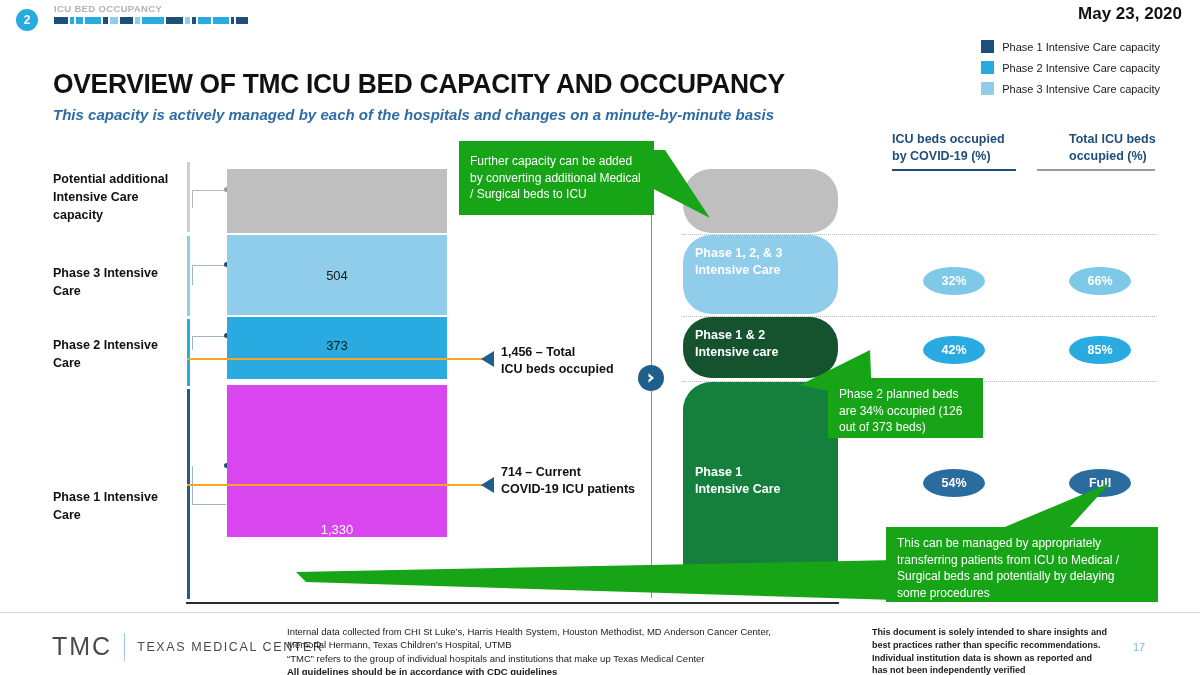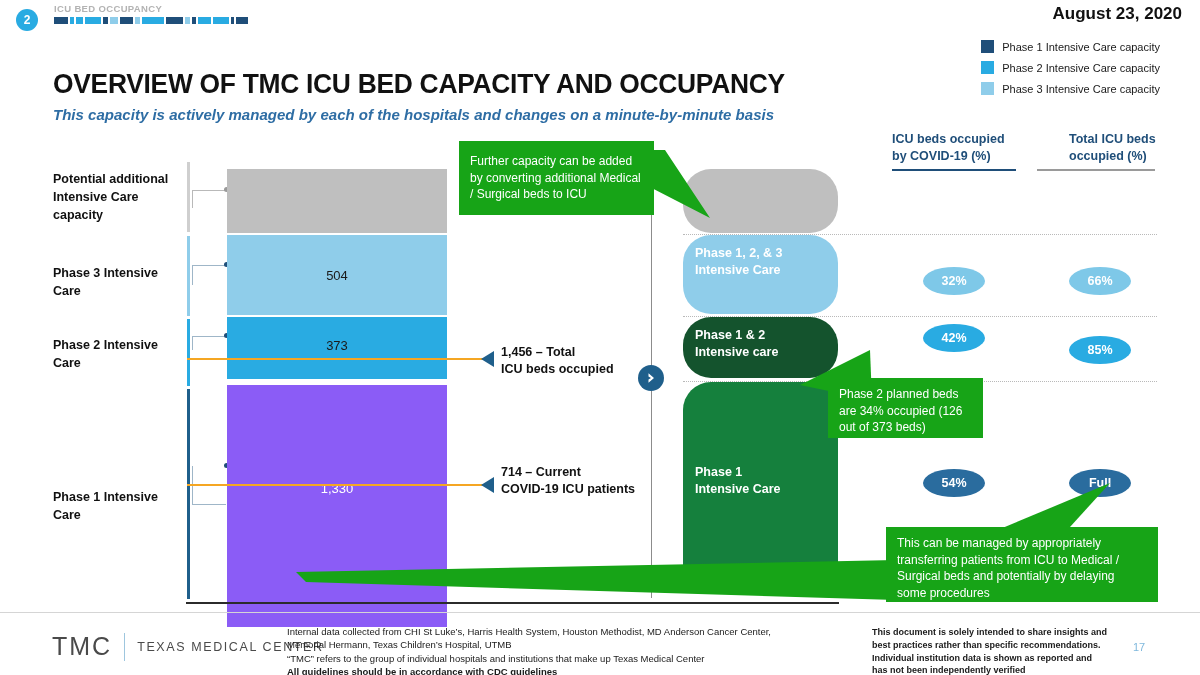--- a/index.html
+++ b/index.html
@@ -149,21 +149,21 @@
     <i style="width:17px;background:#1F4E79"></i>
     <i style="width:5px;background:#8FCDEA"></i>
     <i style="width:4px;background:#1F4E79"></i>
     <i style="width:13px;background:#29ABE2"></i>
     <i style="width:16px;background:#29ABE2"></i>
     <i style="width:3px;background:#1F4E79"></i>
     <i style="width:12px;background:#1F4E79"></i>
   </div>
 </div>
 
-<div class="date">August 23, 2020</div>
+<div class="date">May 23, 2020</div>
 
 <div class="legend">
   <div class="legend-row">
     <span class="legend-sw" style="background:#1F4E79"></span>
     <span class="legend-txt">Phase 1 Intensive Care capacity</span>
   </div>
   <div class="legend-row">
     <span class="legend-sw" style="background:#29ABE2"></span>
     <span class="legend-txt">Phase 2 Intensive Care capacity</span>
   </div>
@@ -212,21 +212,21 @@
 <div class="leader-dot" style="left:224px; top:463px"></div>
 
 <div class="bar">
   <div class="seg" style="top:169px; height:64px; background:#BFBFBF"></div>
   <div class="seg" style="top:235px; height:80px; background:#8FCDEA">
     <span class="seg-val" style="color:#1a1a1a">504</span>
   </div>
   <div class="seg" style="top:317px; height:62px; background:#29ABE2; align-items:flex-start; padding-top:21px">
     <span class="seg-val" style="color:#1a1a1a">373</span>
   </div>
-  <div class="seg" style="top:385px; height:242px; background:#8b5cf6; align-items:flex-start; padding-top:96px">
+  <div class="seg" style="top:385px; height:152px; background:#d946ef; align-items:flex-end; padding-top:96px">
     <span class="seg-val" style="color:#ffffff">1,330</span>
   </div>
 </div>
 <div class="baseline"></div>
 
 <div class="oline" style="left:187px; top:358px; width:300px;"></div>
 <div class="tri" style="left:481px; top:351px;"></div>
 <div class="callout-txt" style="left:501px; top:344px;">
   <div>1,456 – Total</div>
   <div>ICU beds occupied</div>
@@ -280,21 +280,21 @@
 
 <div class="colhead" style="left:1069px; top:131px">
   <div>Total ICU beds</div>
   <div>occupied (%)</div>
 </div>
 <div class="colrule" style="left:1037px; top:169px; width:118px; background:#9a9a9a"></div>
 
 <div class="pill" style="left:954px; top:267px; background:#7EC8E8">32%</div>
 <div class="pill" style="left:1100px; top:267px; background:#7EC8E8">66%</div>
 
-<div class="pill" style="left:954px; top:324px; background:#29ABE2">42%</div>
+<div class="pill" style="left:954px; top:336px; background:#29ABE2">42%</div>
 <div class="pill" style="left:1100px; top:336px; background:#29ABE2">85%</div>
 
 <div class="pill" style="left:954px; top:469px; background:#2A6C9E">54%</div>
 <div class="pill" style="left:1100px; top:469px; background:#2A6C9E">Full</div>
 
 <svg class="green-poly" style="left:405px; top:140px; width:320px; height:90px" viewBox="0 0 320 90">
   <polygon points="55,10 260,10 305,78 235,42 55,50" fill="#17A417"></polygon>
 </svg>
 <div class="green-box" style="left:459px; top:141px; width:195px; height:74px; display:flex; align-items:center">
   <span>Further capacity can be added by converting additional Medical / Surgical beds to ICU</span>

